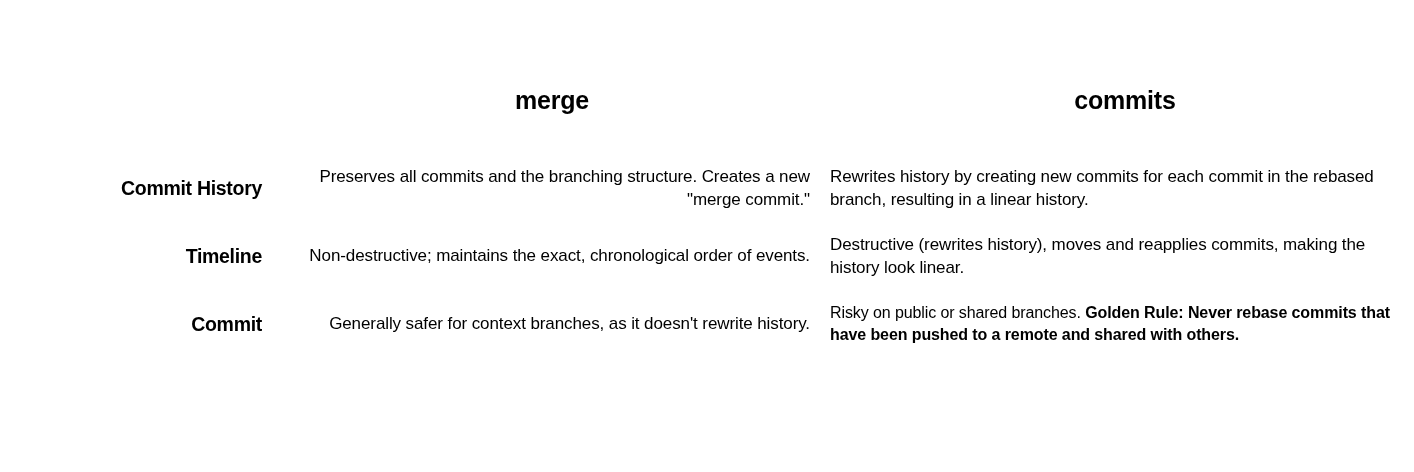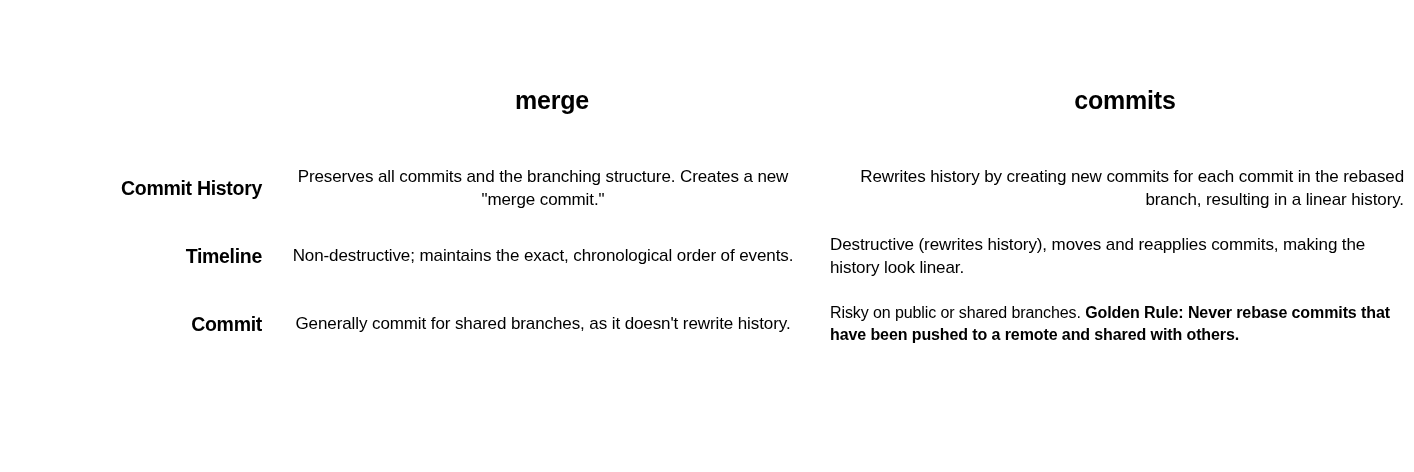--- a/index.html
+++ b/index.html
@@ -56,30 +56,30 @@
   }
   td.cell {
     font-size: 17px;
     line-height: 1.35;
     border: none;
     vertical-align: middle;
     padding: 11px 18px 11px 0;
     letter-spacing: -0.1px;
   }
   td.cell-merge {
-    text-align: center;
+    text-align: right;
     padding-left: 0;
   }
   td.cell-rebase {
     text-align: left;
     padding-left: 2px;
   }
   .rowbox { display: block; }
   .strong { font-weight: bold; }
-  tr.r-commit td.cell-rebase .rowbox { text-align: right; }
+  tr.r-commit td.cell-rebase .rowbox { text-align: left; }
   tr.r-safety td.cell-rebase { font-size: 16px; line-height: 1.42; }
 </style>
 </head>
 <body>
 
 <div class="sheet">
   <table class="compare">
     <colgroup>
       <col class="c-label">
       <col class="c-merge">
@@ -107,21 +107,21 @@
         <td class="cell cell-merge">
           <span class="rowbox">Non-destructive; maintains the exact, chronological order of events.</span>
         </td>
         <td class="cell cell-rebase">
           <span class="rowbox">Destructive (rewrites history), moves and reapplies commits, making the history look linear.</span>
         </td>
       </tr>
       <tr class="r-safety">
         <td class="rowlabel">Commit</td>
         <td class="cell cell-merge">
-          <span class="rowbox">Generally commit for shared branches, as it doesn't rewrite history.</span>
+          <span class="rowbox">Generally safer for context branches, as it doesn't rewrite history.</span>
         </td>
         <td class="cell cell-rebase">
           <span>Risky on public or shared branches. </span><span class="strong">Golden Rule: Never rebase commits that have been pushed to a remote and shared with others.</span>
         </td>
       </tr>
     </tbody>
   </table>
 </div>
 
 </body></html>

